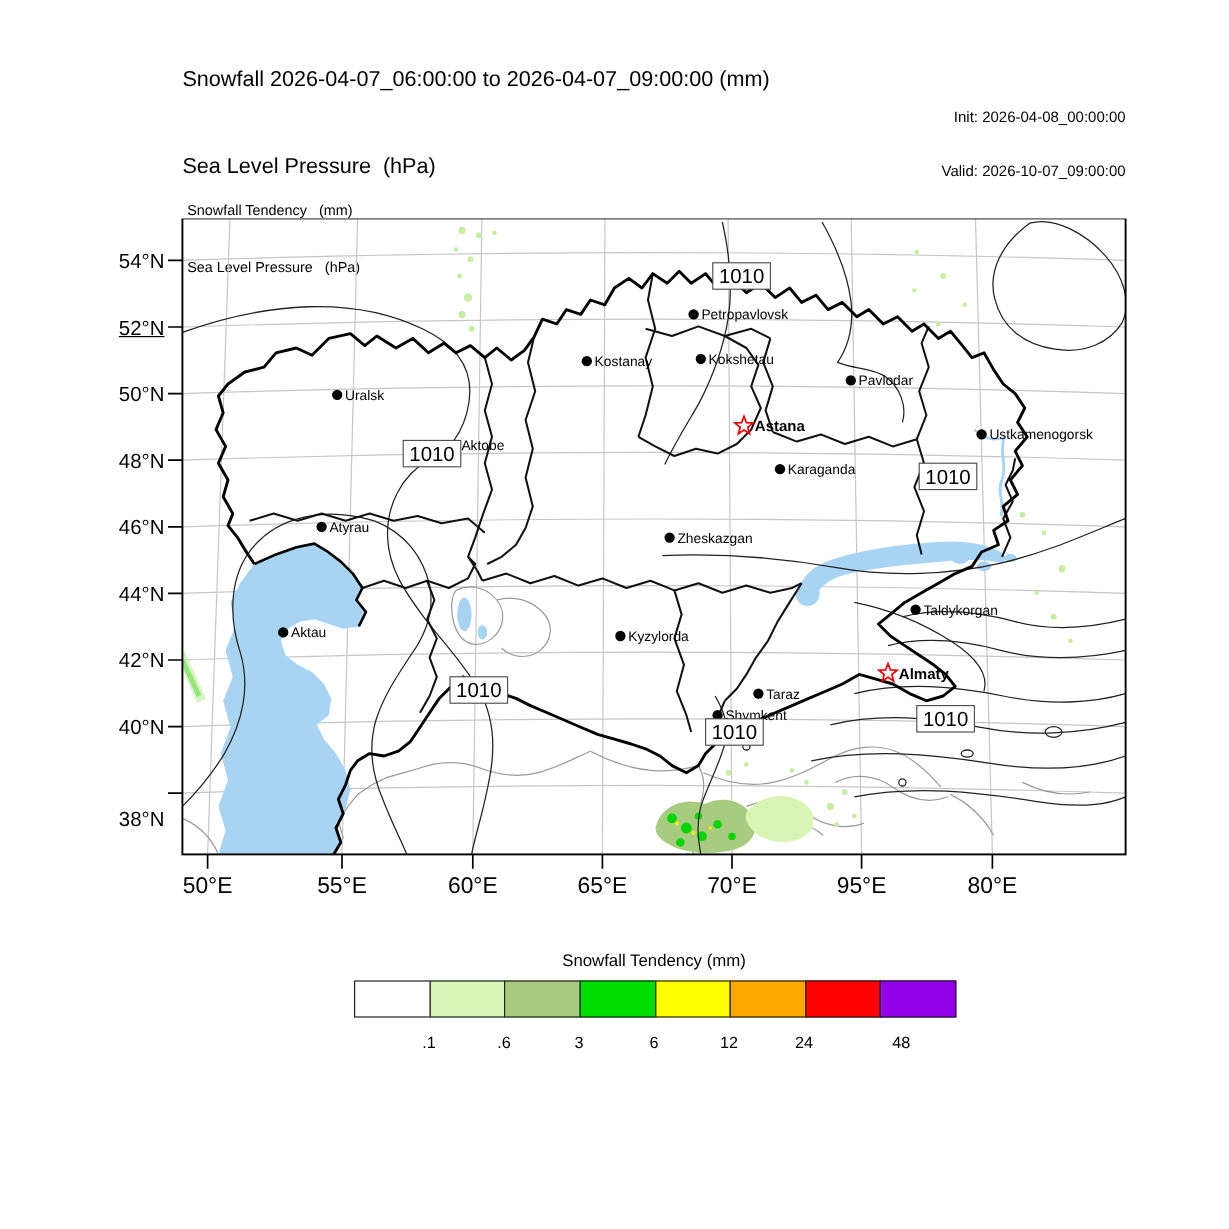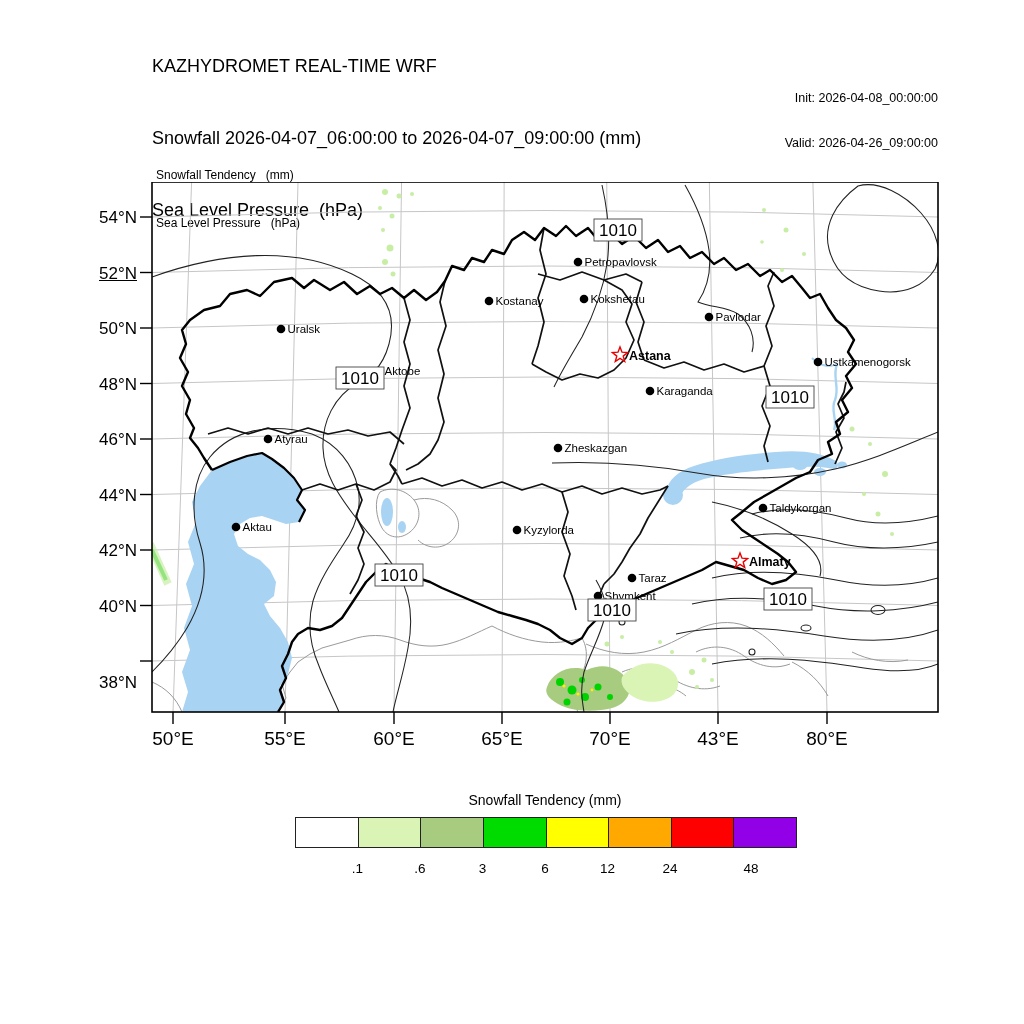--- a/index.html
+++ b/index.html
@@ -19,27 +19,26 @@
 .cb-seg{flex:1;border:1px solid #222;margin-left:-1px}
 .cb-seg:first-child{margin-left:0}
 #cb-ticks{left:295px;top:861px;width:502px;height:18px;font-size:13.5px}
 .cb-tick{position:absolute;transform:translateX(-50%)}
 svg text{font-family:"Liberation Sans",sans-serif}
 </style>
 </head>
 <body>
 
 <div class="abs" id="title-block">
-  <div>KAZHYDROMET REAL-TIME WRF</div>
   <div>Snowfall 2026-04-07_06:00:00 to 2026-04-07_09:00:00 (mm)</div>
   <div>Sea Level Pressure  (hPa)</div>
 </div>
 <div class="abs" id="init-block">
   <div>Init: 2026-04-08_00:00:00</div>
-  <div>Valid: 2026-04-26_09:00:00</div>
+  <div>Valid: 2026-10-07_09:00:00</div>
 </div>
 
 <div class="abs" id="overlay-legend">
   <div>Snowfall Tendency   (mm)</div>
   <div>Sea Level Pressure   (hPa)</div>
 </div>
 
 <div class="abs" id="lat-labels">
     <div class="lat-label" style="top: 26px;">54°N</div>
     <div class="lat-label" style="top: 81.5px; text-decoration: underline;">52°N</div>
@@ -50,21 +49,21 @@
     <div class="lat-label" style="top: 359px;">42°N</div>
     <div class="lat-label" style="top: 414.5px;">40°N</div>
     <div class="lat-label" style="top: 470px; margin-top: 21px;">38°N</div>
   </div>
 <div class="abs" id="lon-labels">
     <div class="lon-label" style="left: 21px;">50°E</div>
     <div class="lon-label" style="left: 133px;">55°E</div>
     <div class="lon-label" style="left: 242px;">60°E</div>
     <div class="lon-label" style="left: 350px;">65°E</div>
     <div class="lon-label" style="left: 458px;">70°E</div>
-    <div class="lon-label" style="left: 566px;">43°E</div>
+    <div class="lon-label" style="left: 566px;">95°E</div>
     <div class="lon-label" style="left: 675px;">80°E</div>
   </div>
 
 <div class="abs" id="map-wrap">
 <svg id="map-svg" width="826" height="546" viewBox="0 0 826 546">
   <defs>
         <clipPath id="mapclip">
           <rect x="0" y="0" width="786" height="530"></rect>
         </clipPath>
       </defs>

